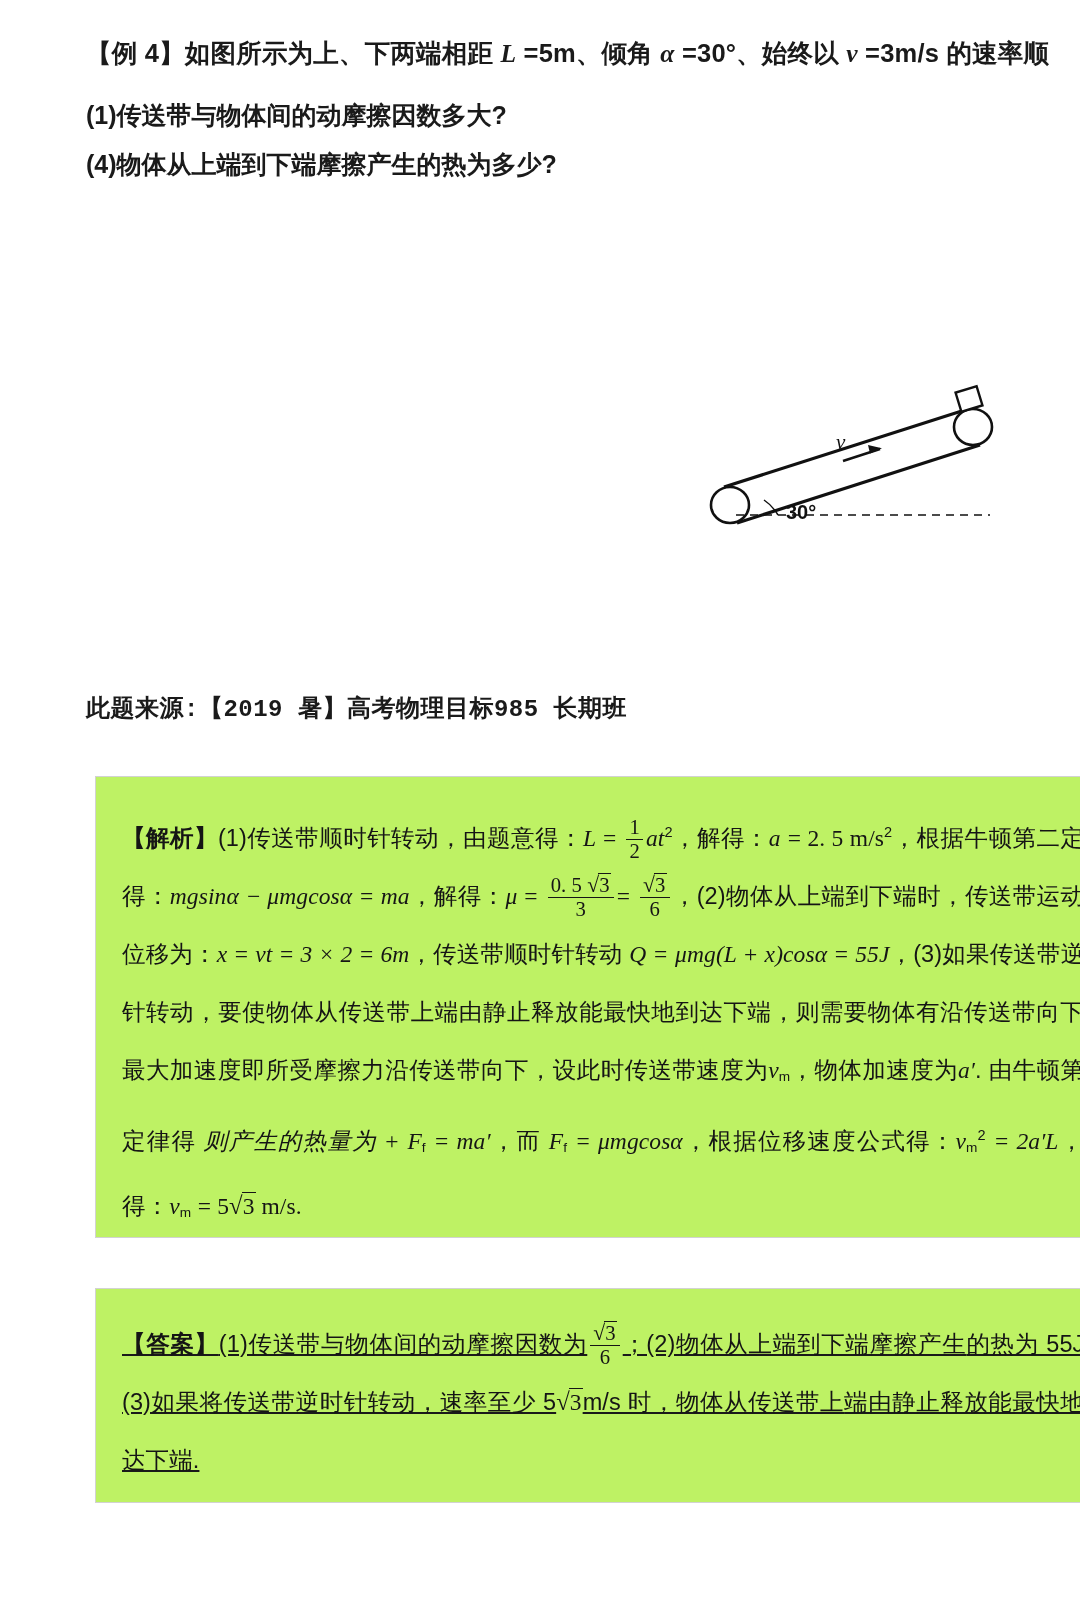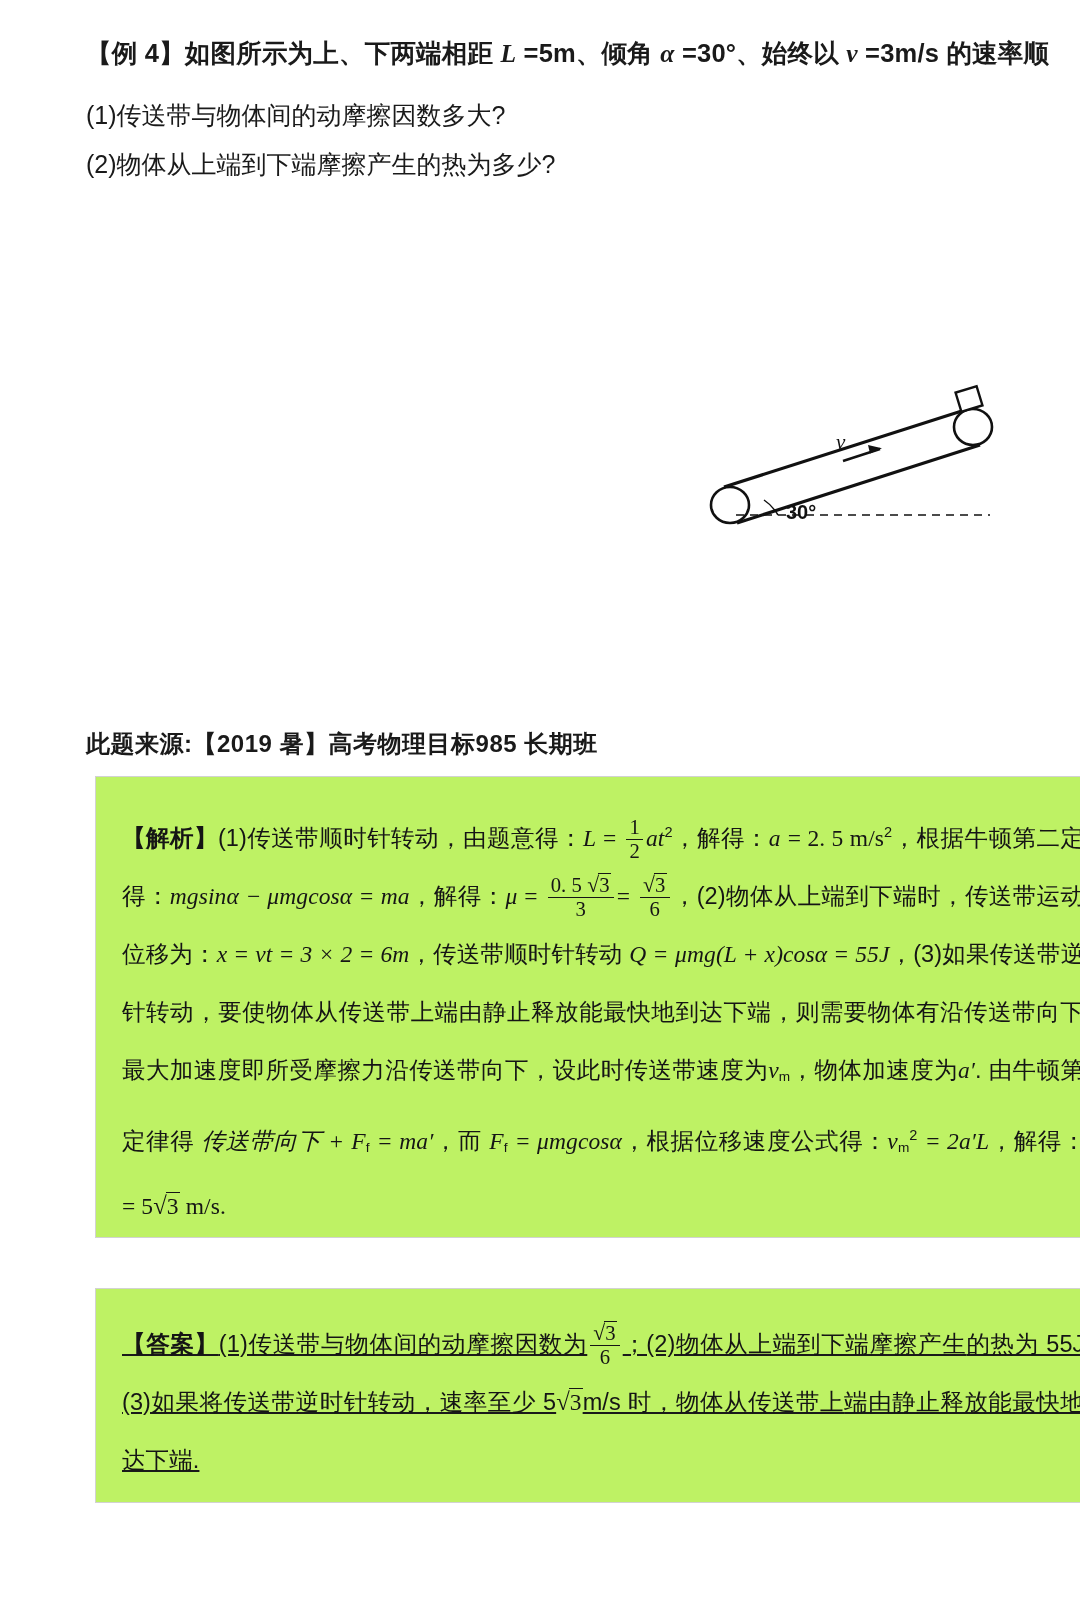--- a/index.html
+++ b/index.html
@@ -34,21 +34,21 @@
     line-height: 50px;
     letter-spacing: 0.2px;
     white-space: nowrap;
     font-weight: 700;
     font-family: "Liberation Sans", "DejaVu Sans", sans-serif;
   }
 
   .sub-q {
     font-size: 25px;
     line-height: 49px;
-    font-weight: 400;
+    font-weight: 700;
     font-family: "Liberation Sans", "DejaVu Sans", sans-serif;
     white-space: nowrap;
   }
   .sub-q.wrap { white-space: normal; }
 
   .var { font-style: italic; font-family: "Liberation Serif", serif; font-weight: 700; }
   .unit { font-family: "Liberation Sans", sans-serif; font-weight: 700; font-style: normal;}
   sup.sm { font-size: 0.62em; vertical-align: super; }
 
   
@@ -57,24 +57,24 @@
     left: 690px;
     top: 372px;
     width: 320px;
     height: 165px;
   }
 
   
   .source {
     position: absolute;
     left: 86px;
-    top: 728px;
+    top: 692px;
     font-size: 24px;
     font-weight: 700;
-    font-family: Liberation Sans, sans-serif;
+    font-family: Liberation Mono, monospace;
     white-space: nowrap;
     letter-spacing: 0.5px;
   }
 
   
   .box {
     position: absolute;
     left: 95px;
     width: 1040px;
     background: #bef264;
@@ -134,21 +134,21 @@
       <span class="var">L</span> <span class="unit">=5m</span>、倾角
       <span class="var">α</span> <span class="unit">=30°</span>、始终以
       <span class="var">v</span> <span class="unit">=3m/s</span> 的速率顺
     </div>
 
 
 
     <div style="height:12px"></div>
 
     <div class="sub-q">(1)传送带与物体间的动摩擦因数多大?</div>
-    <div class="sub-q">(2)物体从上端到下端摩擦产生的热为多少?</div>
+    <div class="sub-q">(4)物体从上端到下端摩擦产生的热为多少?</div>
   </div>
 
   <div class="figure">
     <svg width="320" height="165" viewBox="0 0 320 165">
 
       <ellipse cx="40" cy="133" rx="19" ry="18" fill="#ffffff" stroke="#111" stroke-width="2.6"></ellipse>
 
       <ellipse cx="283" cy="55" rx="19" ry="18" fill="#ffffff" stroke="#111" stroke-width="2.6"></ellipse>
 
       <line x1="34" y1="115" x2="278" y2="37" stroke="#111" stroke-width="3.2"></line>
@@ -183,21 +183,21 @@
         <span class="frac">
           <span class="num">0. 5&nbsp;<span class="sqrt"><span class="rad">√</span><span class="rcontent">3</span></span></span>
           <span class="den">3</span>
         </span><span class="mrm">=</span>
         <span class="frac">
           <span class="num"><span class="sqrt"><span class="rad">√</span><span class="rcontent">3</span></span></span>
           <span class="den">6</span>
         </span><span>，(2)物体</span><span>从上端到下端时，传送带运动的位移为：</span><span class="mvar">x = vt = 3 × 2 = 6m</span><span>，传送带顺时针转动</span>
         <span class="mvar">Q =</span>
         <span class="mvar">μmg(L + x)cosα = 55J</span><span>，(3)如果传送带逆时针转动，要使物体从传送带上端由静止</span><span>释放能最快地到达下端，则需要物体有沿传送带向下的最大加速度即所受摩擦力沿</span><span>传送带向下，设此时传送带速度为</span><span class="mvar">v</span><sub class="msub">m</sub><span>，物体加速度为</span><span class="mvar">a′</span><span>. 由牛顿第二定律得</span>
-        <span class="mvar">传送带向下 +</span>
+        <span class="mvar">则产生的热量为 +</span>
         <span class="mvar">F</span><sub class="msub">f</sub> <span class="mvar">= ma′</span><span>，而</span>
         <span class="mvar">F</span><sub class="msub">f</sub> <span class="mvar">= μmgcosα</span><span>，根据位移速度公式得：</span><span class="mvar">v</span><sub class="msub">m</sub><sup class="msup">2</sup> <span class="mvar">= 2a′L</span><span>，解得：</span><span class="mvar">v</span><sub class="msub">m</sub> <span class="mrm">= 5</span><span class="sqrt"><span class="rad">√</span><span class="rcontent">3</span></span><span class="mrm">&nbsp;m/s.</span>
       </div>
     </div>
   </div>
 
   <div class="box" id="answer-box">
     <div class="box-inner">
       <div class="para">
         <span class="lbl">【答案】</span><span>(1)传送带与物体间的动摩擦因数为</span><span class="frac">

